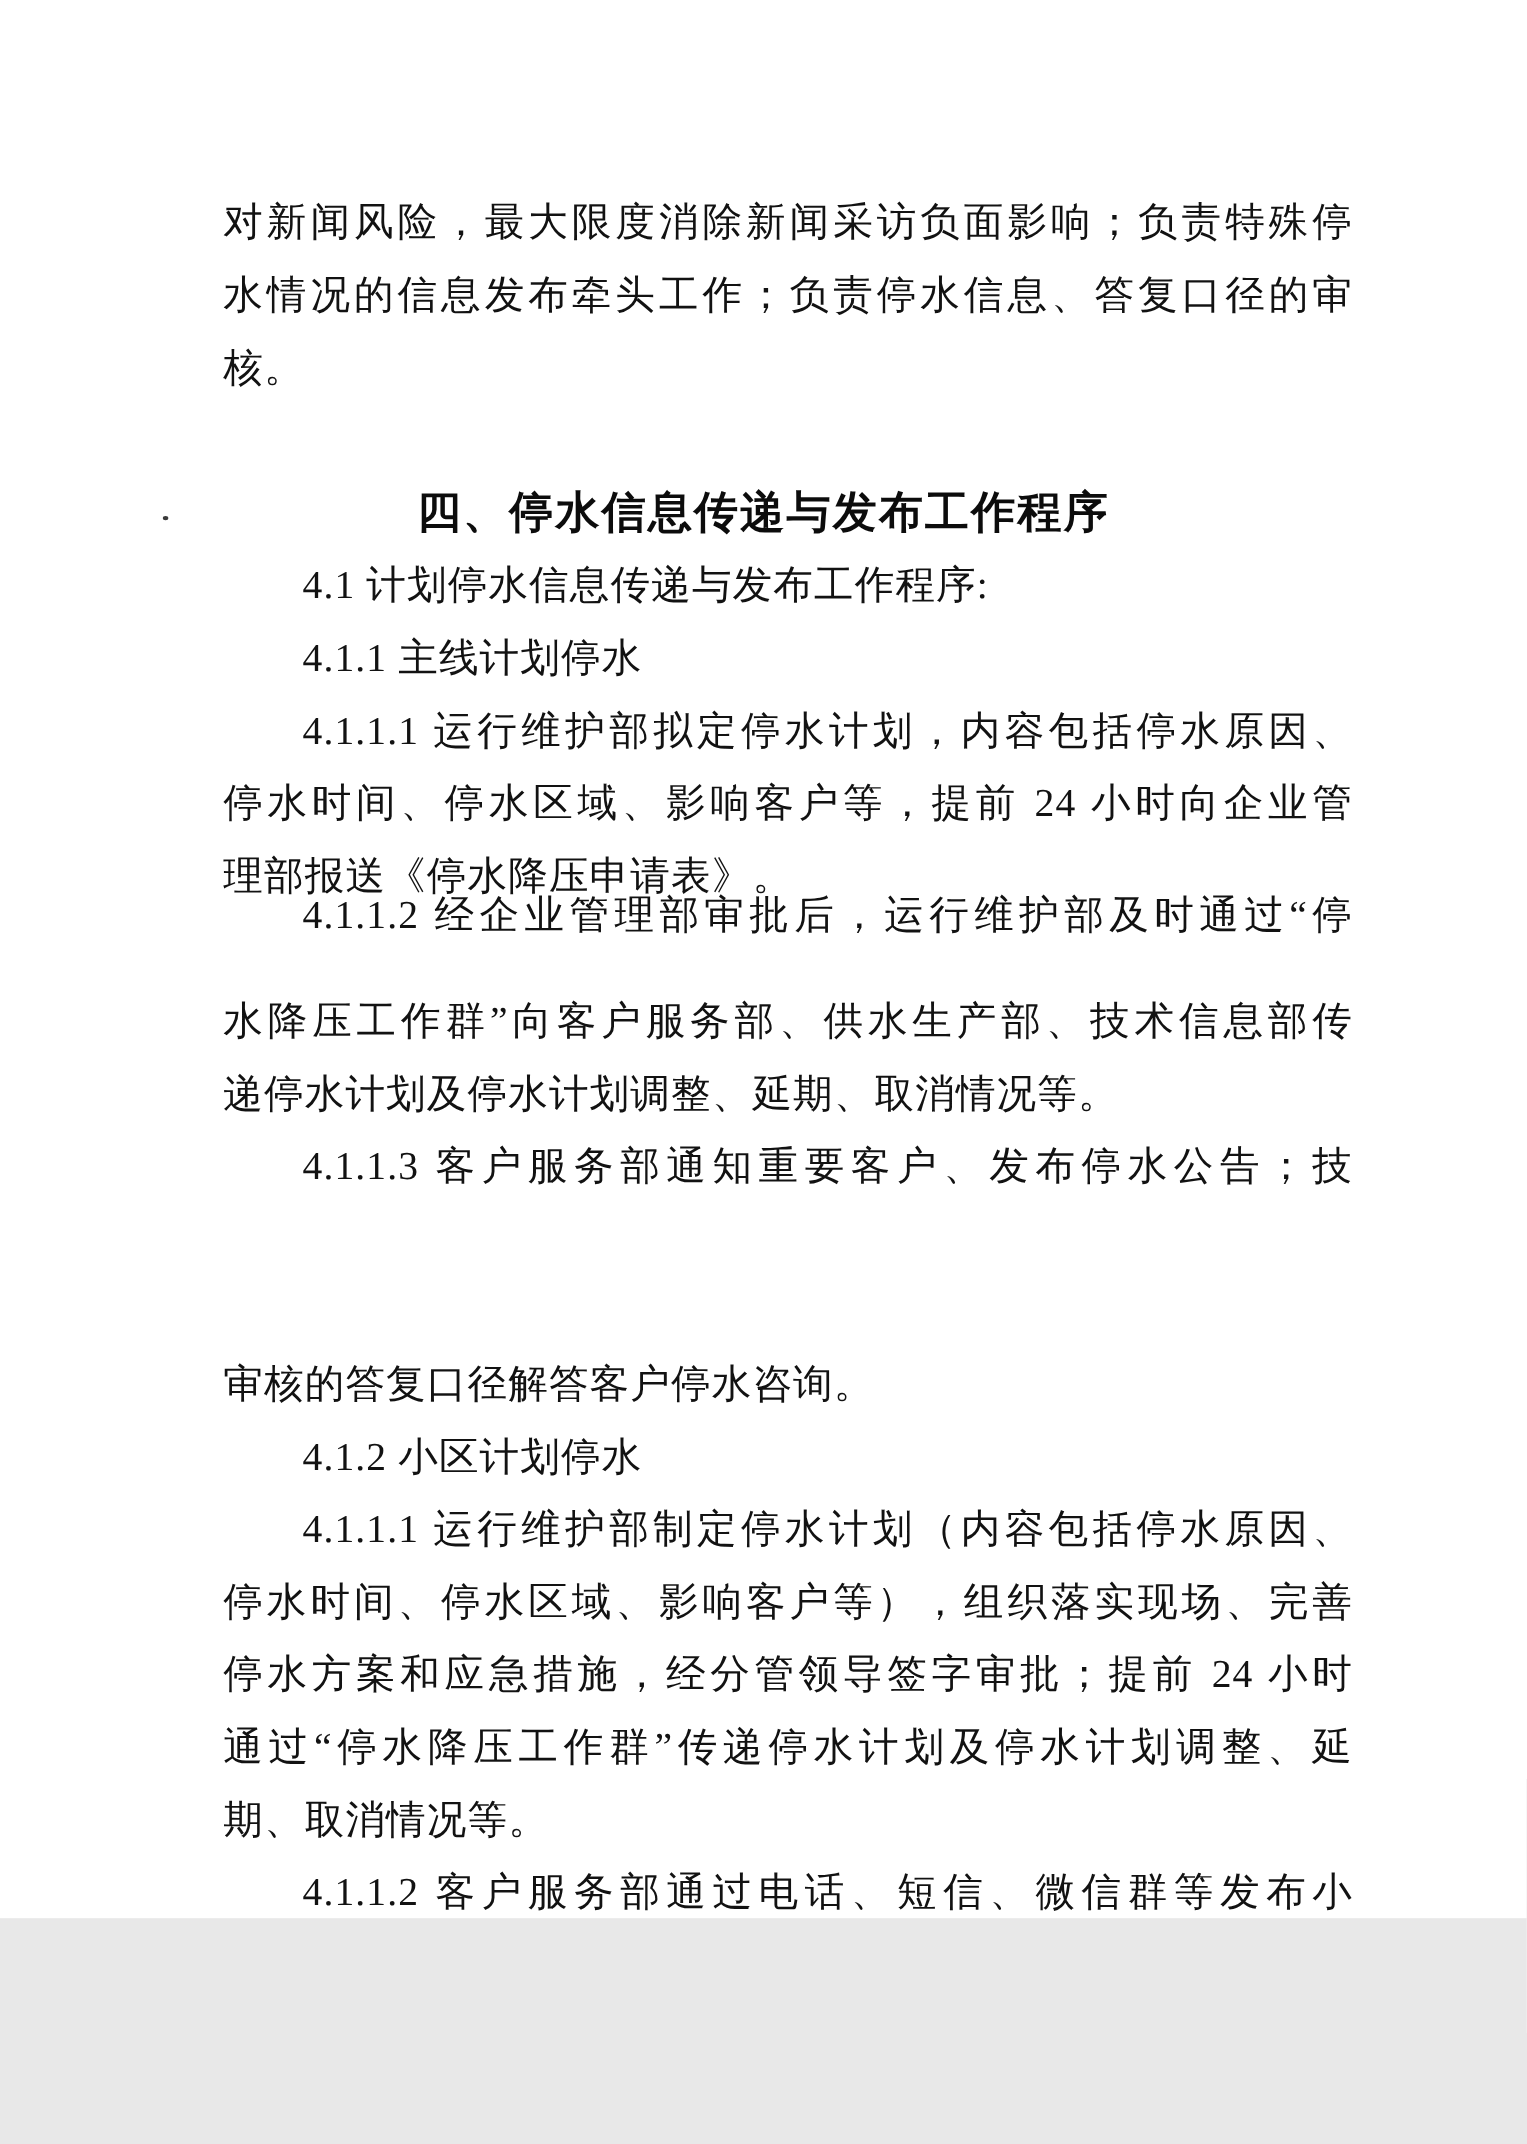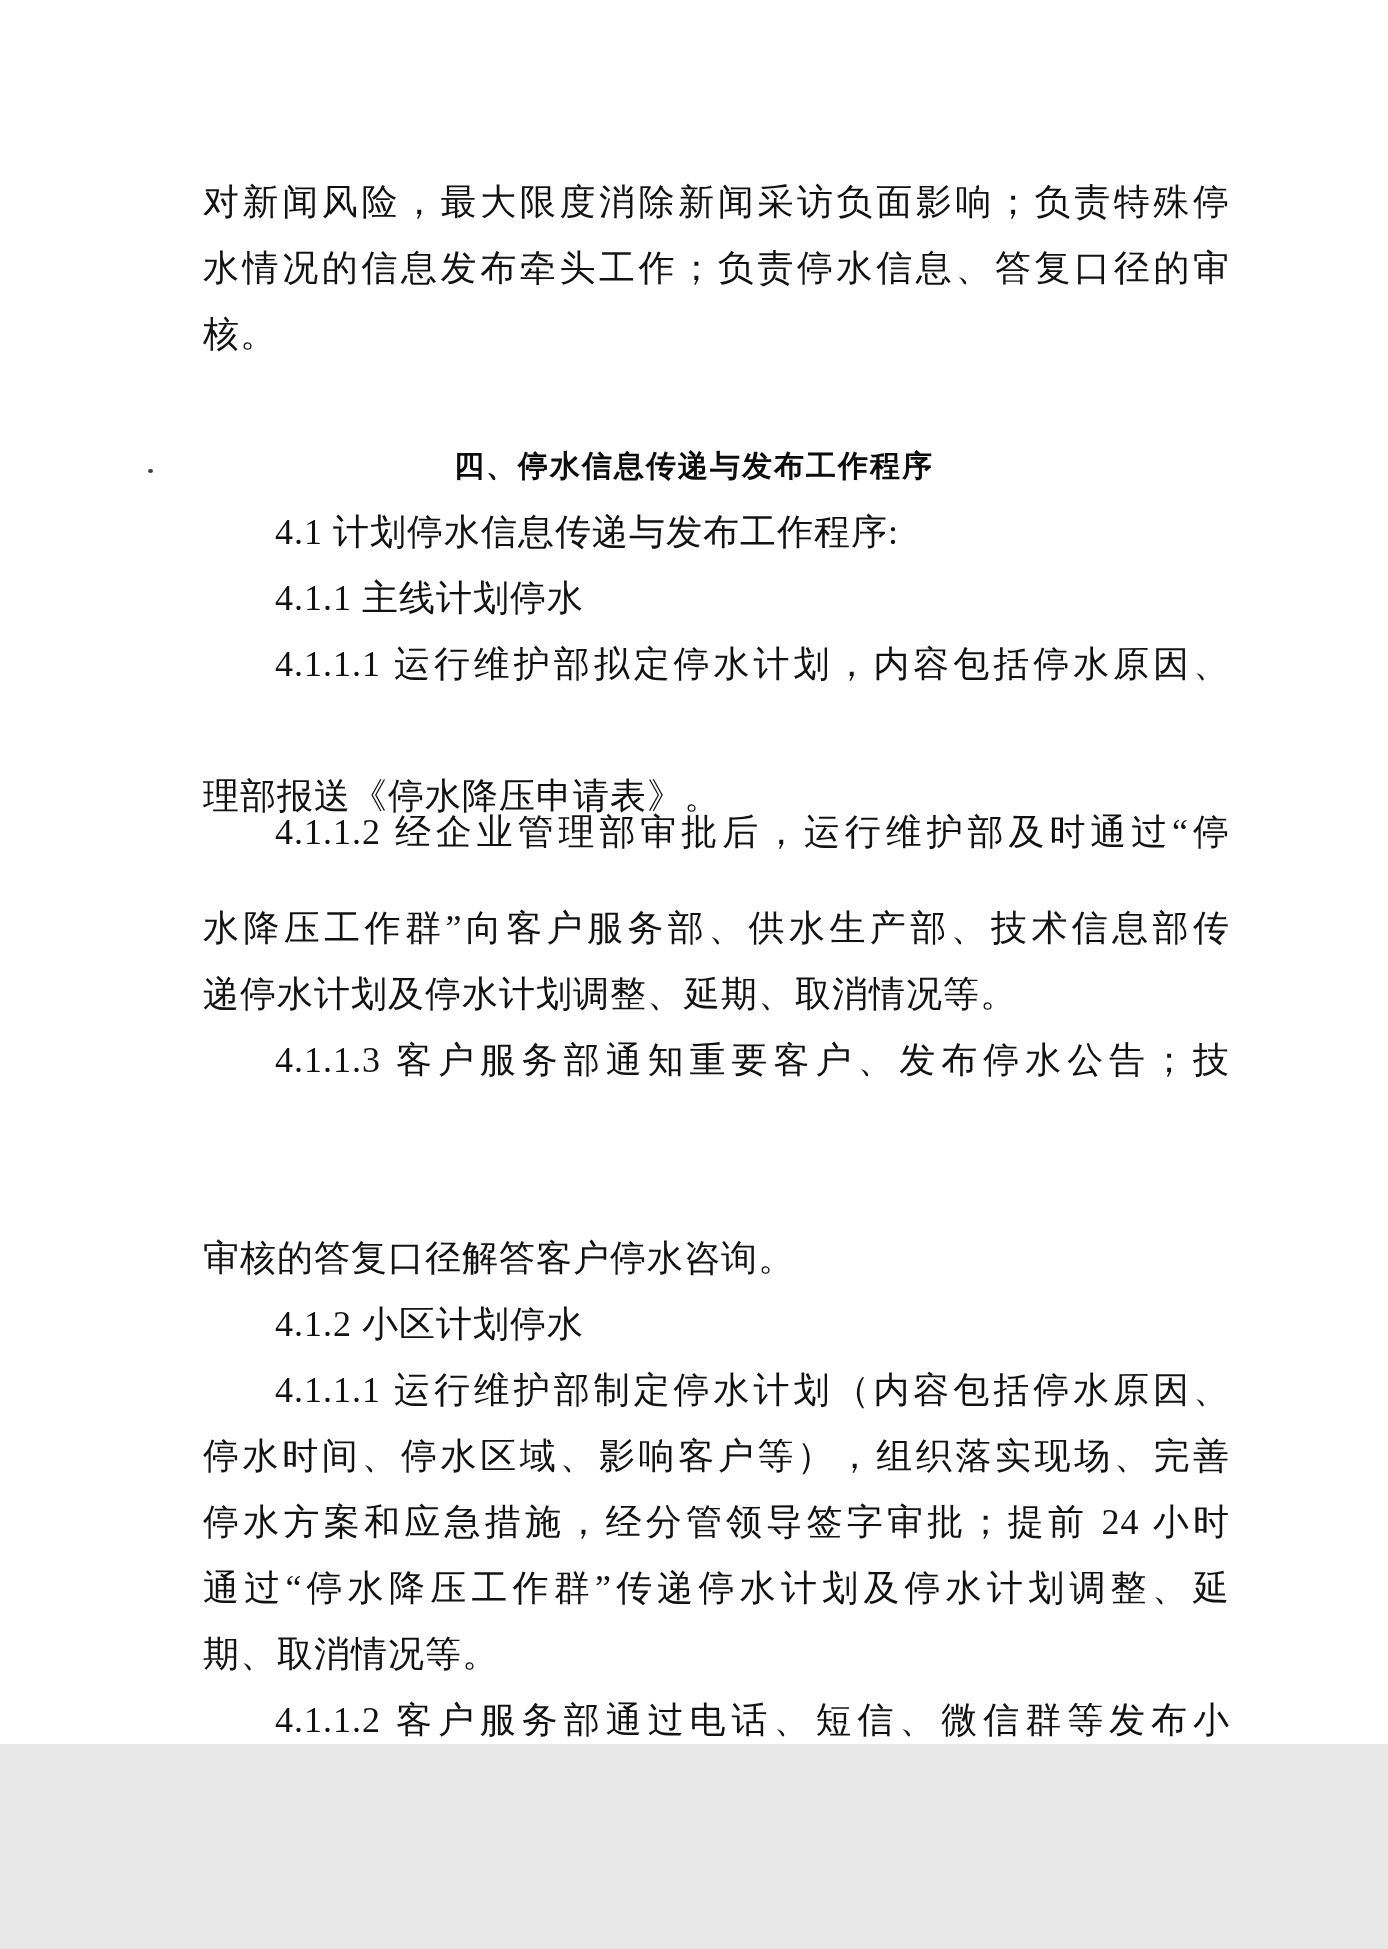--- a/index.html
+++ b/index.html
@@ -40,21 +40,21 @@
   }
   .heading {
     position: absolute;
     left: 0;
     width: 100%;
     height: 66px;
     line-height: 66px;
     text-align: center;
     font-family: "Liberation Sans", "DejaVu Sans", sans-serif;
     font-weight: bold;
-    font-size: 30px;
+    font-size: 40px;
     letter-spacing: 2px;
     color: #0c0c0c;
   }
   .stray-dot {
     position: absolute;
     left: 148px;
     top: 469px;
     width: 5px;
     height: 4px;
     background: #3a3a3a;
@@ -70,20 +70,21 @@
   <div class="ln j" style="top:235px">水情况的信息发布牵头工作；负责停水信息、答复口径的审</div>
   <div class="ln" style="top:301px">核。</div>
 
   <div class="stray-dot"></div>
 
   <div class="heading" style="top:433px">四、停水信息传递与发布工作程序</div>
 
   <div class="ln ind" style="top:499px">4.1 计划停水信息传递与发布工作程序:</div>
   <div class="ln ind" style="top:565px">4.1.1 主线计划停水</div>
   <div class="ln ind j" style="top:631px">4.1.1.1 运行维护部拟定停水计划，内容包括停水原因、</div>
+  <div class="ln j" style="top:697px">停水时间、停水区域、影响客户等，提前 24 小时向企业管</div>
   <div class="ln" style="top:763px">理部报送《停水降压申请表》。</div>
   <div class="ln ind j" style="top:799px">4.1.1.2 经企业管理部审批后，运行维护部及时通过“停</div>
   <div class="ln j" style="top:895px">水降压工作群”向客户服务部、供水生产部、技术信息部传</div>
   <div class="ln" style="top:961px">递停水计划及停水计划调整、延期、取消情况等。</div>
   <div class="ln ind j" style="top:1027px">4.1.1.3 客户服务部通知重要客户、发布停水公告；技</div>
   <div class="ln" style="top:1225px">审核的答复口径解答客户停水咨询。</div>
   <div class="ln ind" style="top:1291px">4.1.2 小区计划停水</div>
   <div class="ln ind j" style="top:1357px">4.1.1.1 运行维护部制定停水计划（内容包括停水原因、</div>
   <div class="ln j" style="top:1423px">停水时间、停水区域、影响客户等），组织落实现场、完善</div>
   <div class="ln j" style="top:1489px">停水方案和应急措施，经分管领导签字审批；提前 24 小时</div>

